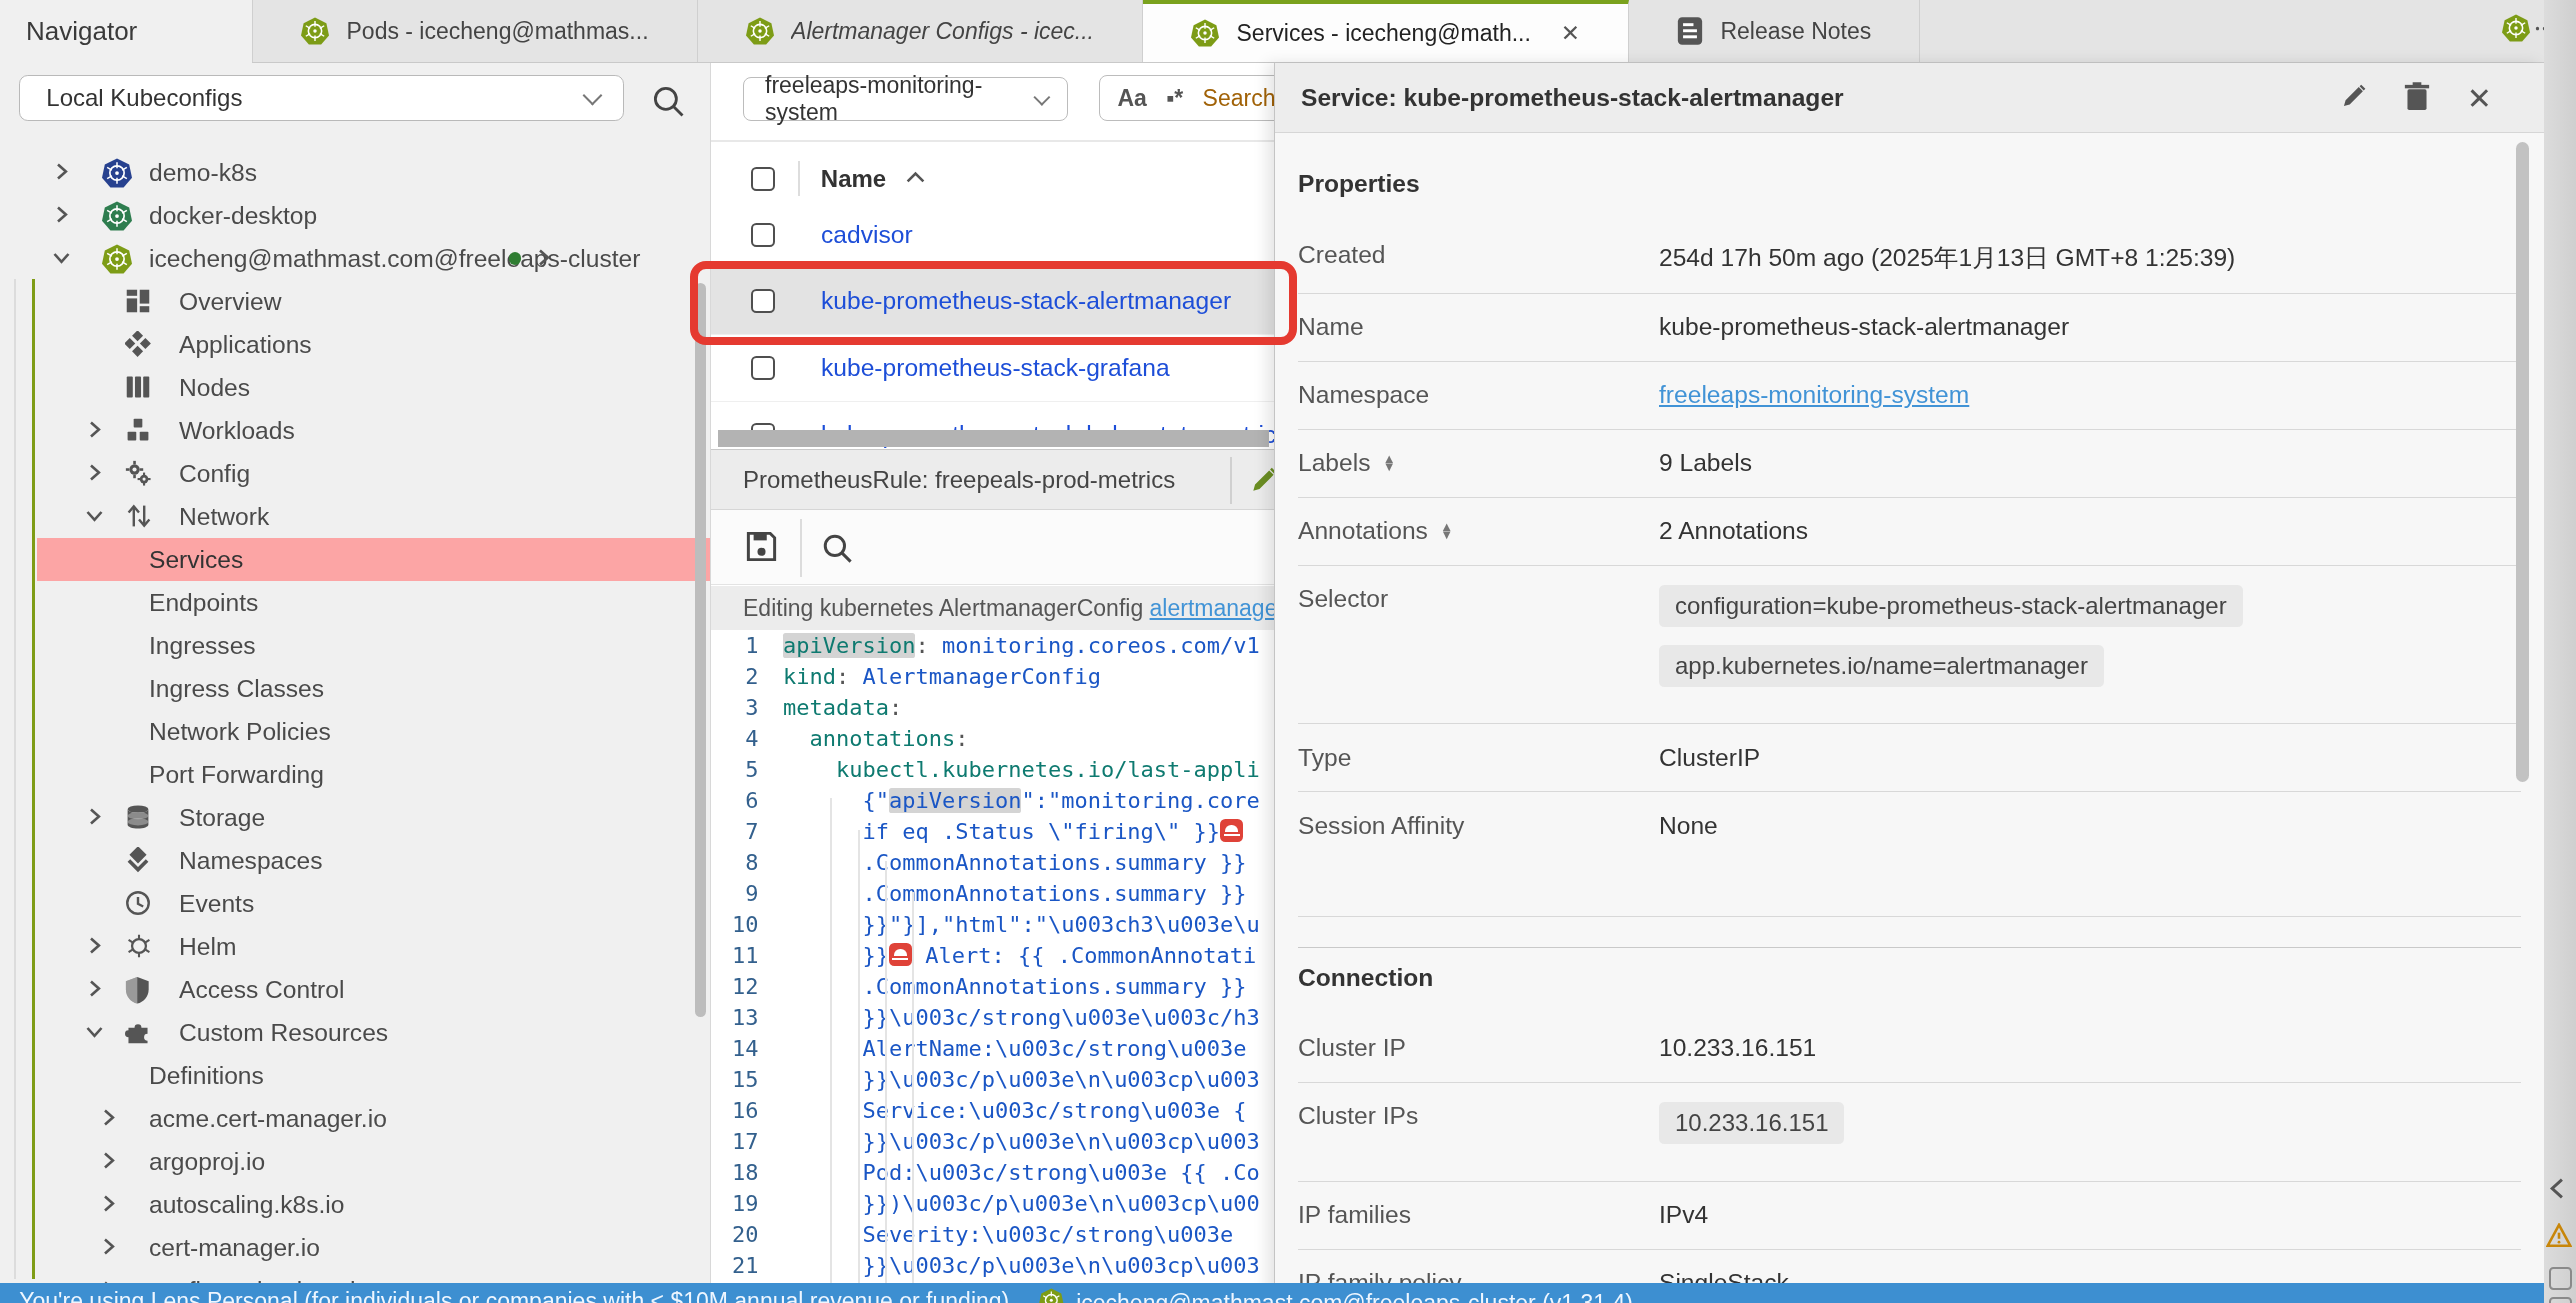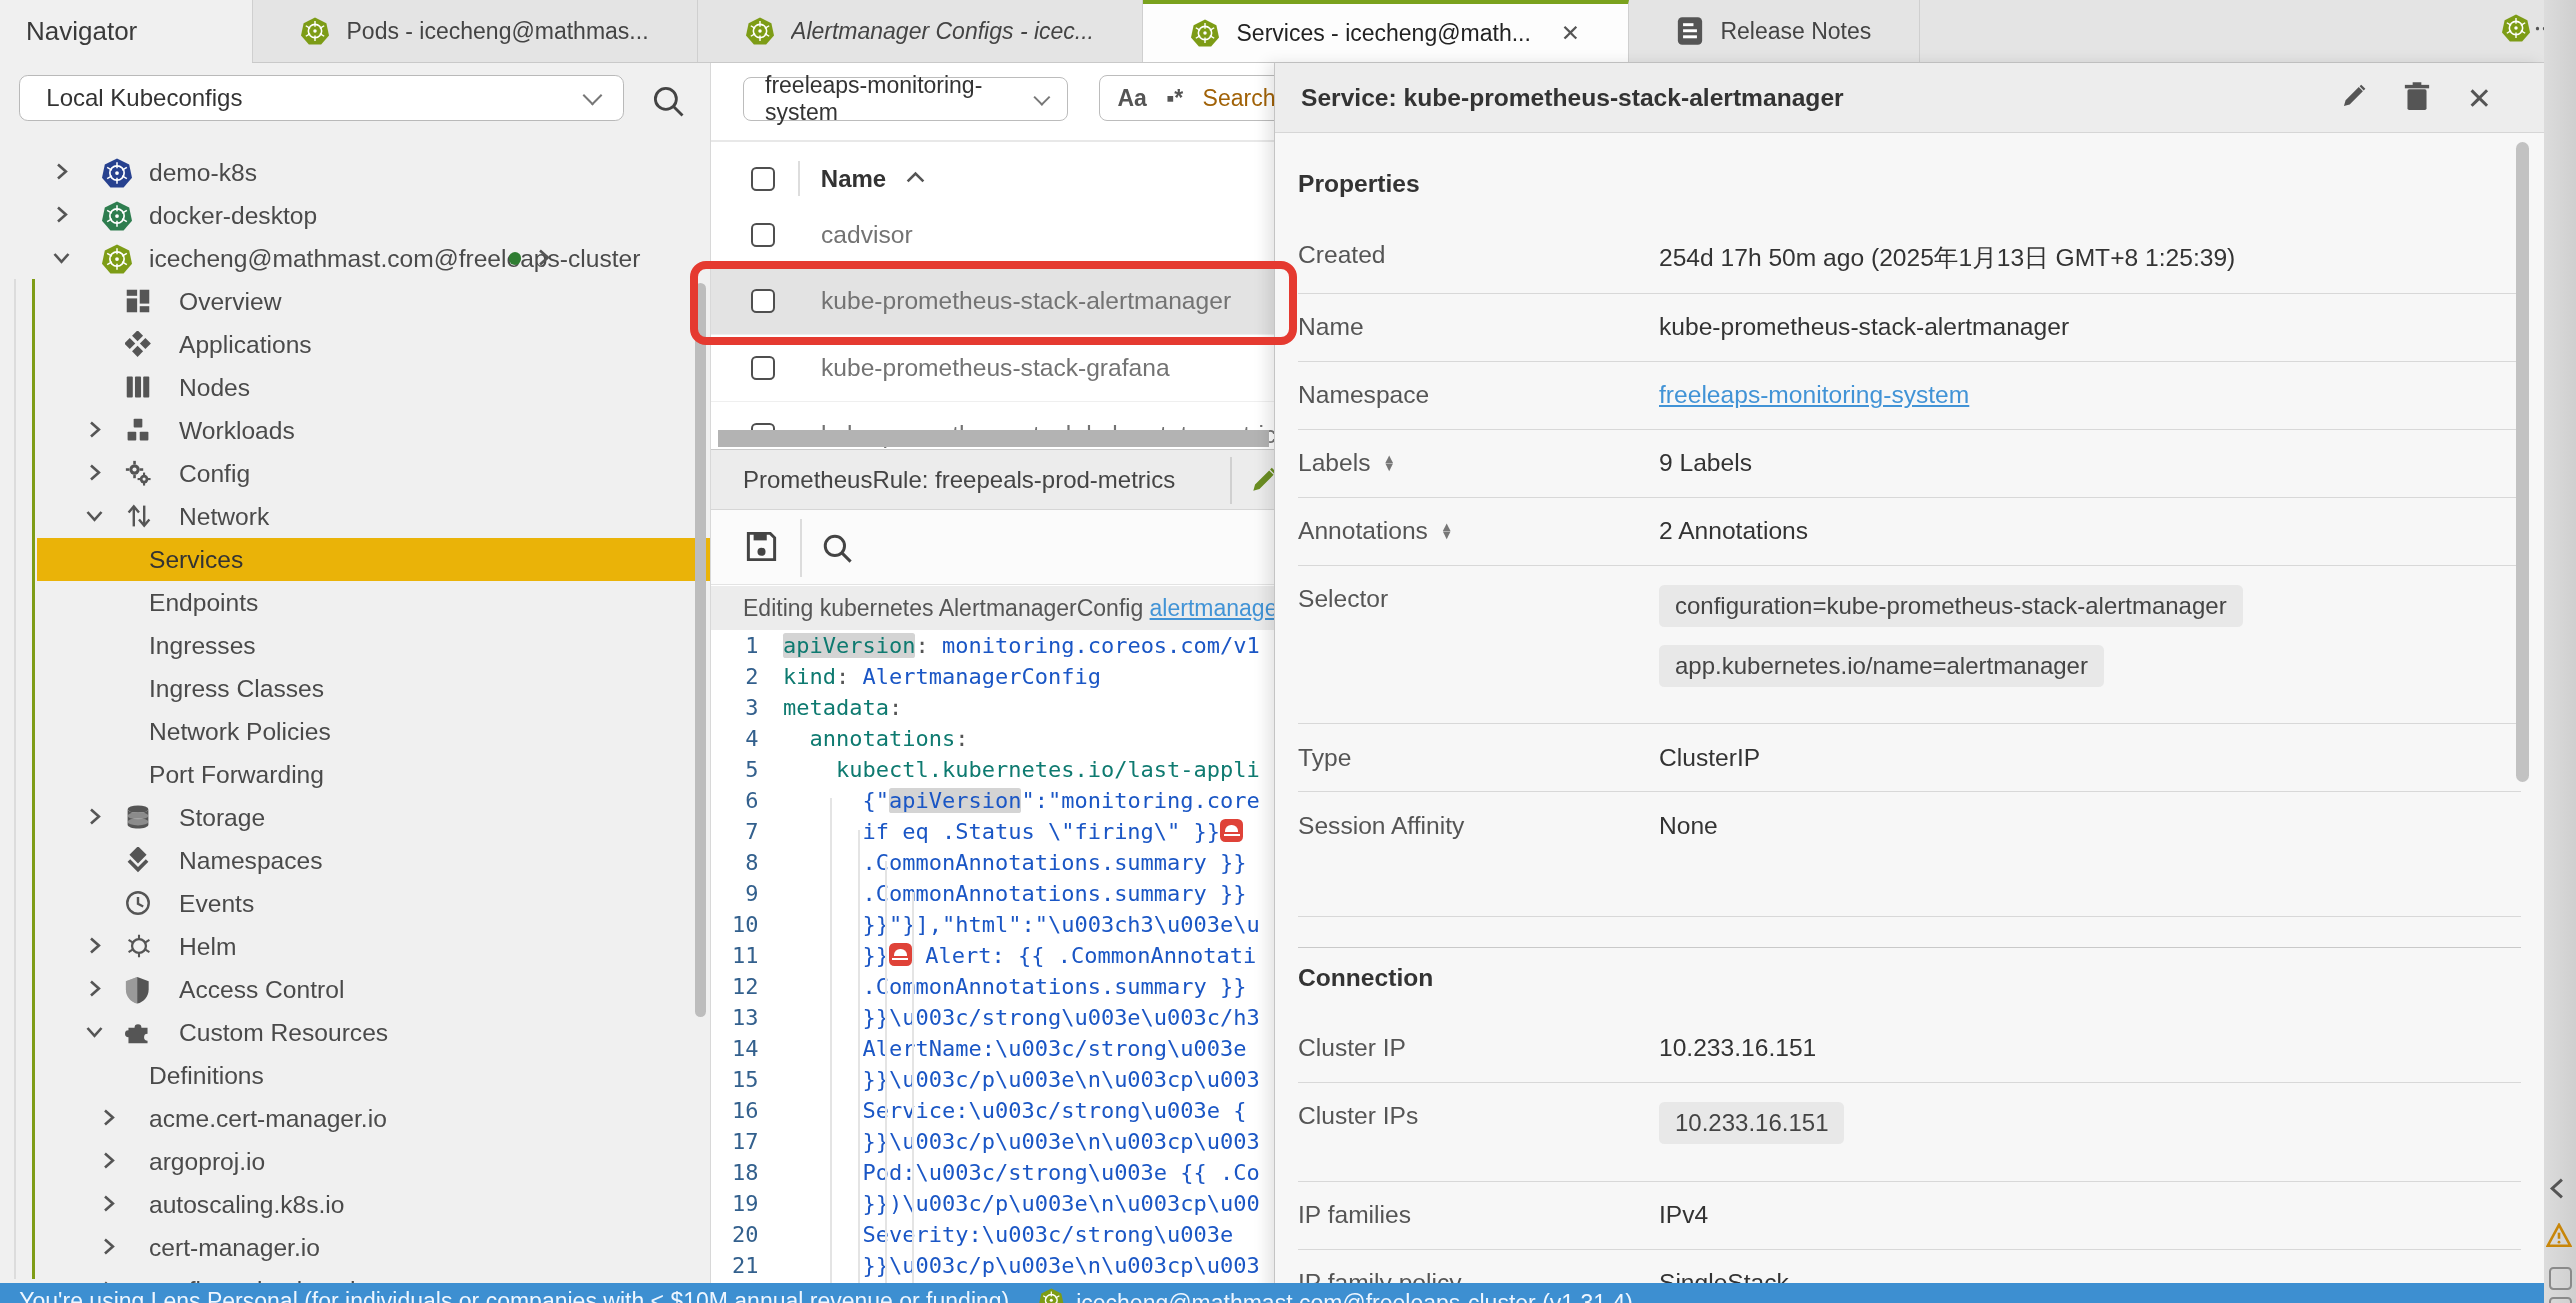--- a/index.html
+++ b/index.html
@@ -28,21 +28,21 @@
            border:1.8px solid #b9b9b9;border-radius:8.8px;display:flex;align-items:center;
            padding:0 26px;font-size:24px;color:#333;}
   #kubeconfig-select .chev{margin-left:auto;width:14px;height:14px;border-right:2.6px solid #777;
            border-bottom:2.6px solid #777;transform:rotate(45deg) translateY(-3.5px);}
   #sidebar-search{position:absolute;left:651px;top:84px;color:#444;}
   #tree{position:absolute;left:0;top:151px;width:711px;}
   .trow{position:relative;height:43px;display:flex;align-items:center;font-size:24.6px;color:#4a4a4a;}
   .trow .chev-box{position:absolute;width:26px;height:26px;color:#555;}
   .trow .ticon{position:absolute;color:#555;}
   .trow .tlabel{position:absolute;white-space:nowrap;}
-  .trow.selected{background:#eab308;margin-left:37px;}
+  .trow.selected{background:#fca5a5;margin-left:37px;}
   .trow.selected .tlabel{color:#333;}
   #tree-accent{position:absolute;left:32px;top:279px;width:2.6px;height:1000px;background:#7f9c16;}
   #tree-guide{position:absolute;left:14px;top:279px;width:1.8px;height:1000px;background:#dcdcdc;}
   #sidebar-scroll{position:absolute;left:695px;top:283px;width:11.4px;height:734px;background:#bdbdbd;border-radius:6.1px;}
   .status-dot{width:12.3px;height:12.3px;border-radius:50%;background:#2f7d32;display:inline-block;}
   
   #listpane{position:absolute;left:711px;top:63px;width:563px;height:1220px;background:#fff;overflow:hidden;}
   #ns-select{position:absolute;left:32px;top:14px;width:325px;height:44px;border:1.8px solid #bcbcbc;
        border-radius:8px;background:#fff;display:flex;align-items:center;padding:0 21px;font-size:23px;color:#333;}
   #ns-select .chev{margin-left:auto;width:12.3px;height:12.3px;border-right:2.6px solid #777;border-bottom:2.6px solid #777;
@@ -52,21 +52,21 @@
   #search-box .tgl{color:#555;font-weight:600;}
   #search-box .ph{color:#a16207;}
   #list-divider{position:absolute;left:0;top:77px;width:563px;height:1.8px;background:#e8e8e8;}
   #table-header{position:absolute;left:0;top:91px;width:563px;height:49px;display:flex;align-items:center;}
   .cbx{width:24px;height:24px;border:2.6px solid #4f4f4f;border-radius:5.3px;background:#fff;flex:none;}
   #table-header .cbx{margin-left:40px;}
   #col-divider{width:1.8px;height:35px;background:#ddd;margin-left:23px;}
   #name-header{margin-left:21px;font-size:24px;font-weight:600;color:#333;}
   #sort-caret{margin-left:19.3px;color:#555;}
   #rows{position:absolute;left:0;top:140px;width:563px;height:246px;overflow:hidden;}
-  .lrow{display:flex;align-items:center;height:67px;border-bottom:1.8px solid #efefef;font-size:24.6px;color:#737373;}
+  .lrow{display:flex;align-items:center;height:67px;border-bottom:1.8px solid #efefef;font-size:24.6px;color:#1d4ed8;}
   .lrow:first-child{height:65px;}
   .lrow .cbx{margin-left:40px;}
   .lrow .rname{margin-left:46px;white-space:nowrap;overflow:hidden;}
   .lrow.selected{background:#e3e3e3;}
   #hscroll{position:absolute;left:7px;top:367px;width:551px;height:16.7px;background:#b3b3b3;}
   #red-annotation{position:absolute;left:690px;top:261px;width:607px;height:84px;border:8px solid #e53a30;
        border-radius:16px;z-index:60;pointer-events:none;}
   
   #editor-title-bar{position:absolute;left:0;top:386px;width:563px;height:61px;background:#ececec;
        border-top:1.8px solid #c9c9c9;border-bottom:1.8px solid #d6d6d6;display:flex;align-items:center;}

